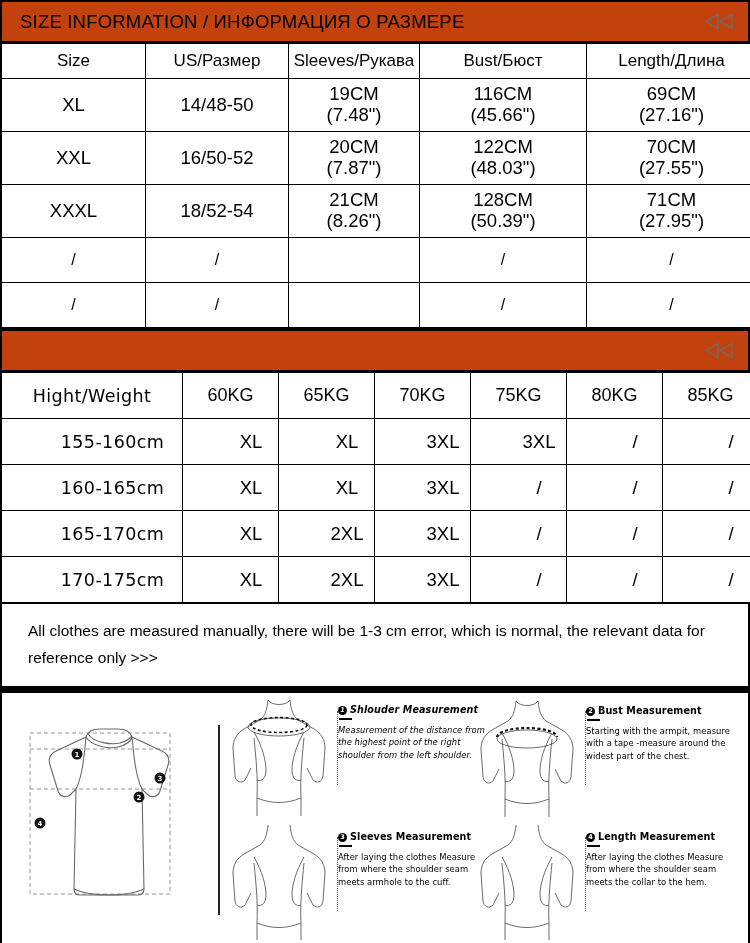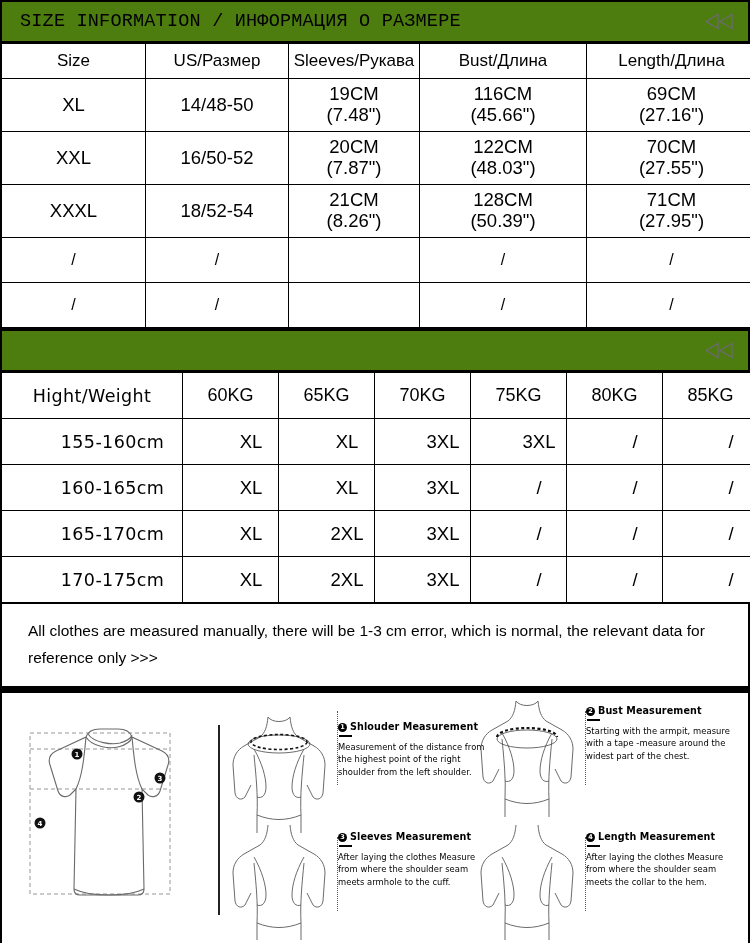--- a/index.html
+++ b/index.html
@@ -24,22 +24,21 @@
   
   .section-banner {
     position: relative;
     box-sizing: border-box;
     height: 43px;
     border: 2px solid #000;
     border-bottom-width: 2px;
     display: flex;
     align-items: center;
     padding: 0 14px 0 18px;
-    background: #4d7c0f;
-    font-family: Liberation Mono, monospace;
+    background: #c2410c;
   }
   .section-title {
     font-size: 18.5px;
     letter-spacing: 0.2px;
     white-space: nowrap;
     font-weight: 400;
   }
   .rewind-icon {
     margin-left: auto;
     display: block;
@@ -137,21 +136,21 @@
     position: absolute;
     left: 222px; top: 0; right: 0; bottom: 0;
   }
   .quad {
     position: absolute;
     width: 264px;
     height: 124px;
     display: flex;
     align-items: flex-start;
   }
-  .quad.q1 { left: 0;   top: 20px; }
+  .quad.q1 { left: 0;   top: 3px; font-style: italic; }
   .quad.q2 { left: 248px; top: 4px; }
   .quad.q3 { left: 0;   top: 130px; }
   .quad.q4 { left: 248px; top: 130px; }
   .quad .fig {
     flex: 0 0 auto;
     width: 110px;
     line-height: 0;
     padding-top: 2px;
   }
   .quad .txt {
@@ -213,21 +212,21 @@
       </svg>
     </span>
   </div>
 
   <table class="grid" id="size-info-table">
     <thead>
       <tr>
         <th class="c1">Size</th>
         <th class="c2">US/Размер</th>
         <th class="c3">Sleeves/Рукава</th>
-        <th class="c4">Bust/Длина</th>
+        <th class="c4">Bust/Бюст</th>
         <th class="c5">Length/Длина</th>
       </tr>
     </thead>
     <tbody>
       <tr>
         <td>XL</td>
         <td>14/48-50</td>
         <td><span class="meas">
           <span class="cm">19CM</span>
           <span class="inch">(7.48")</span>

